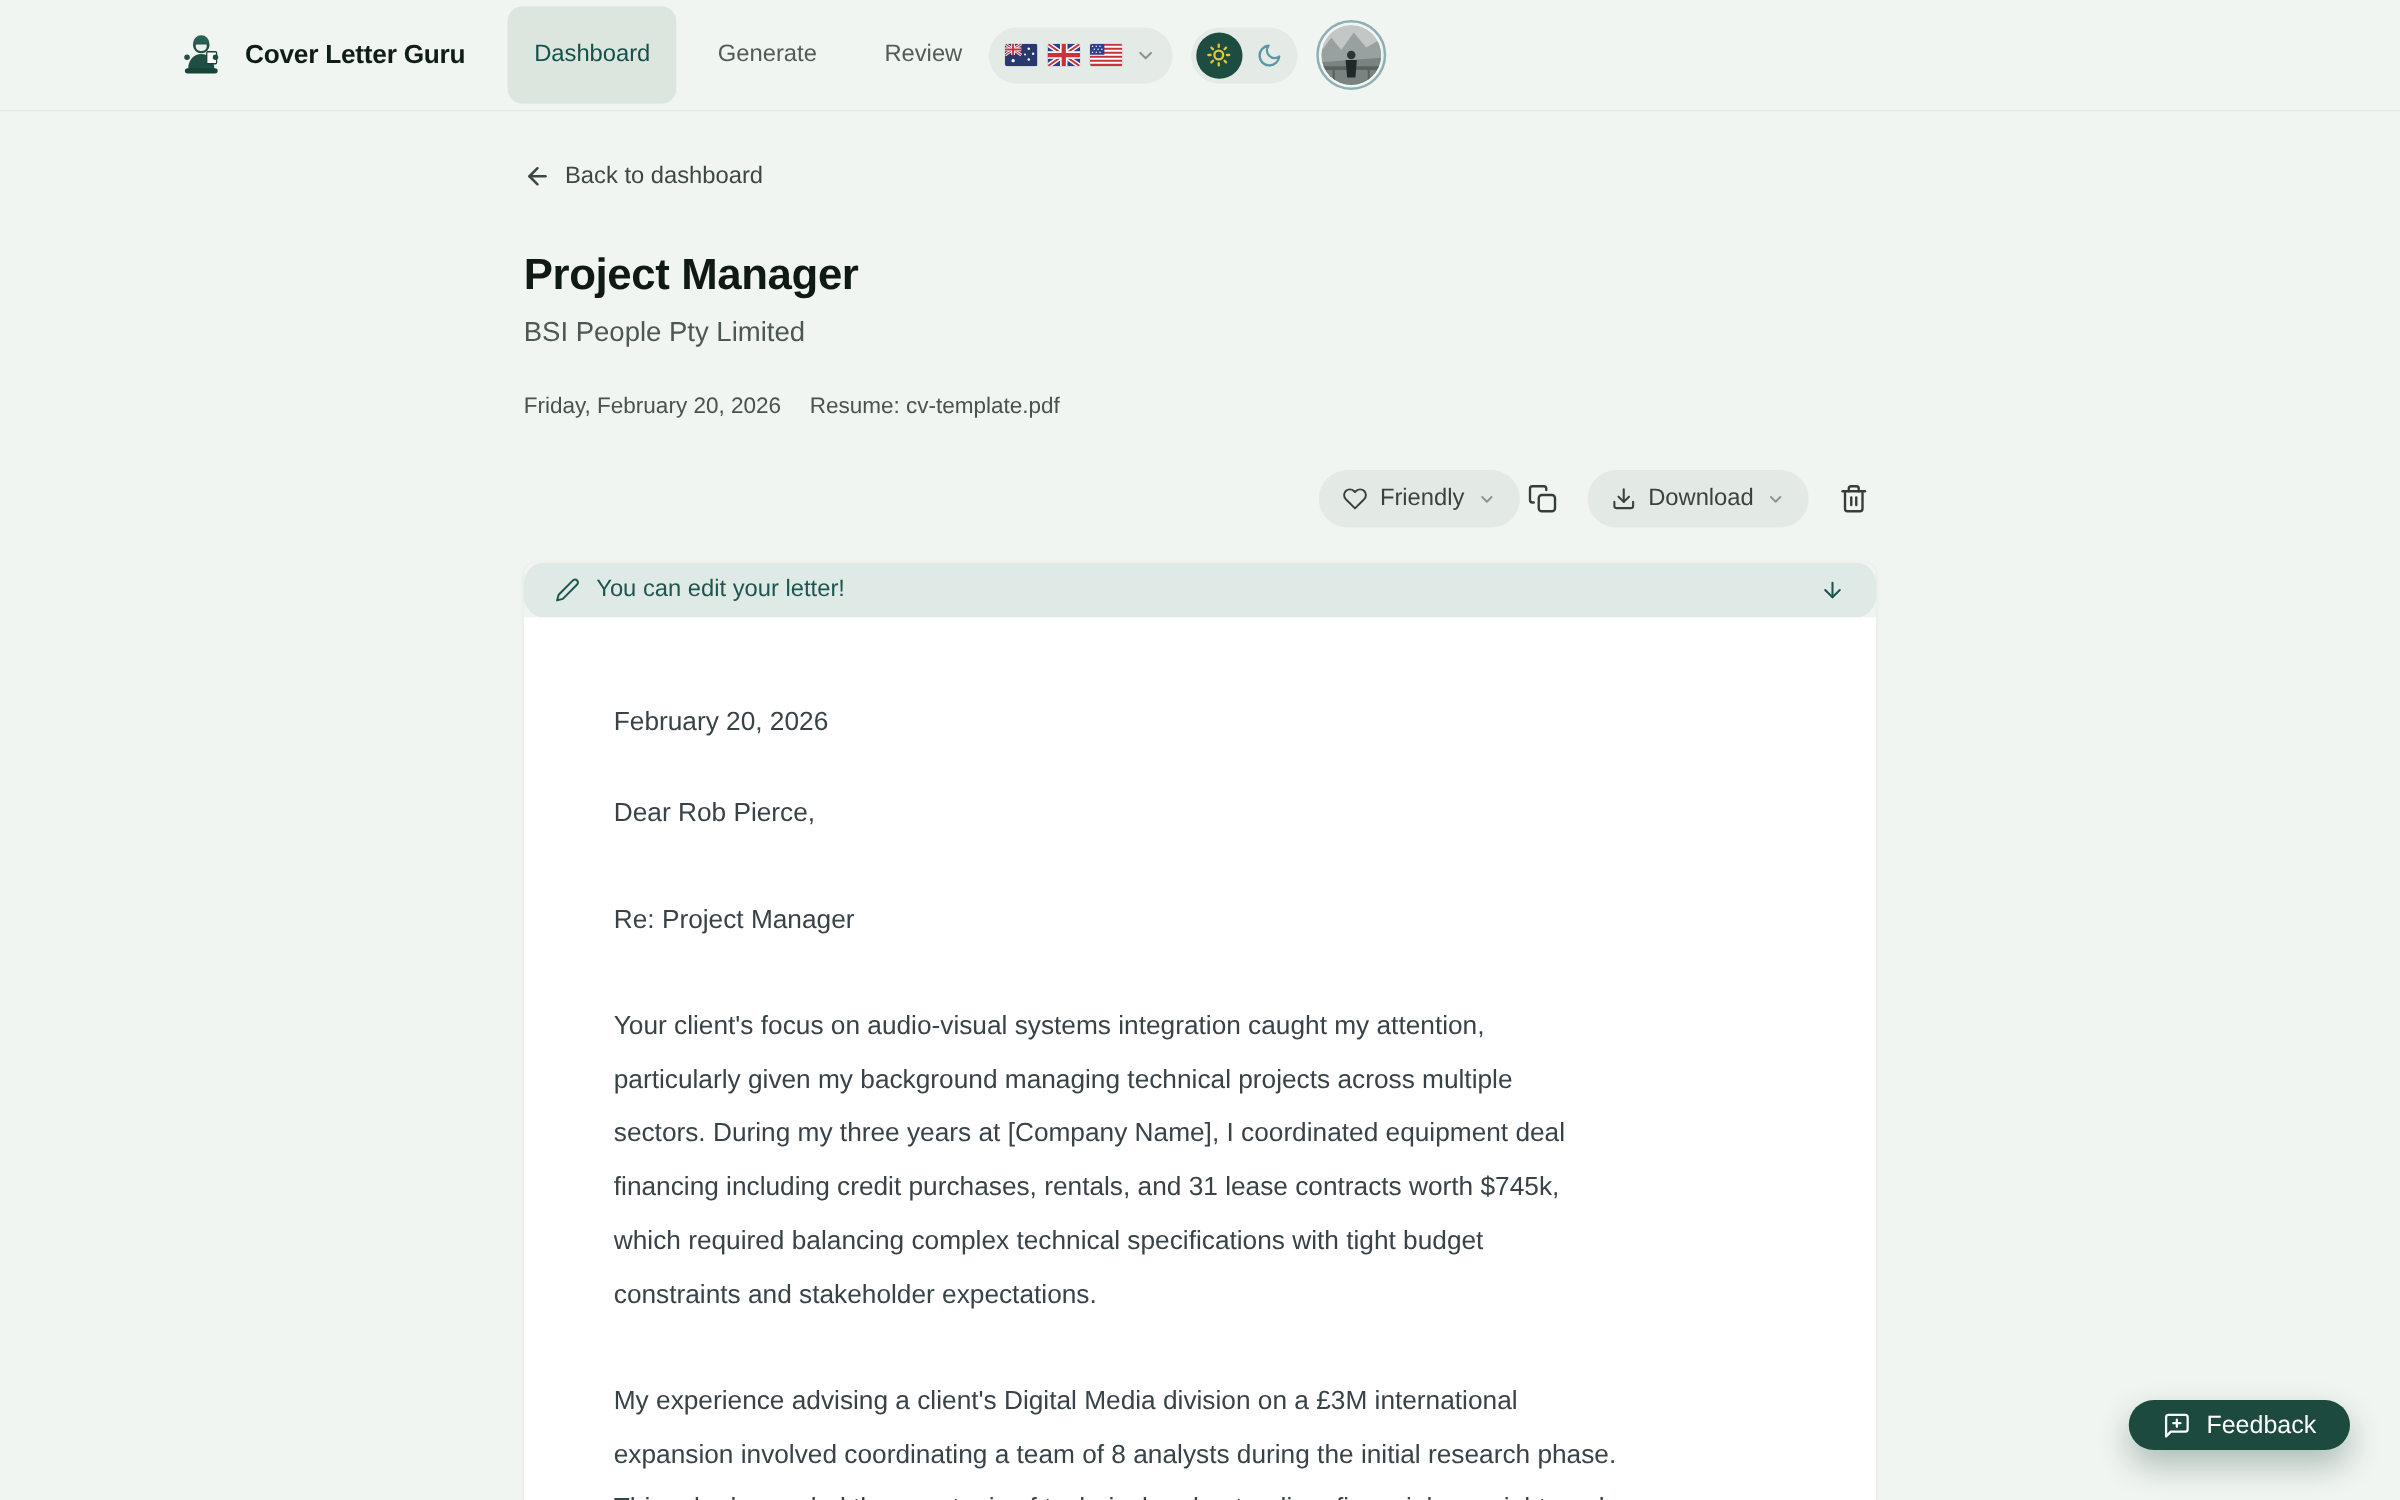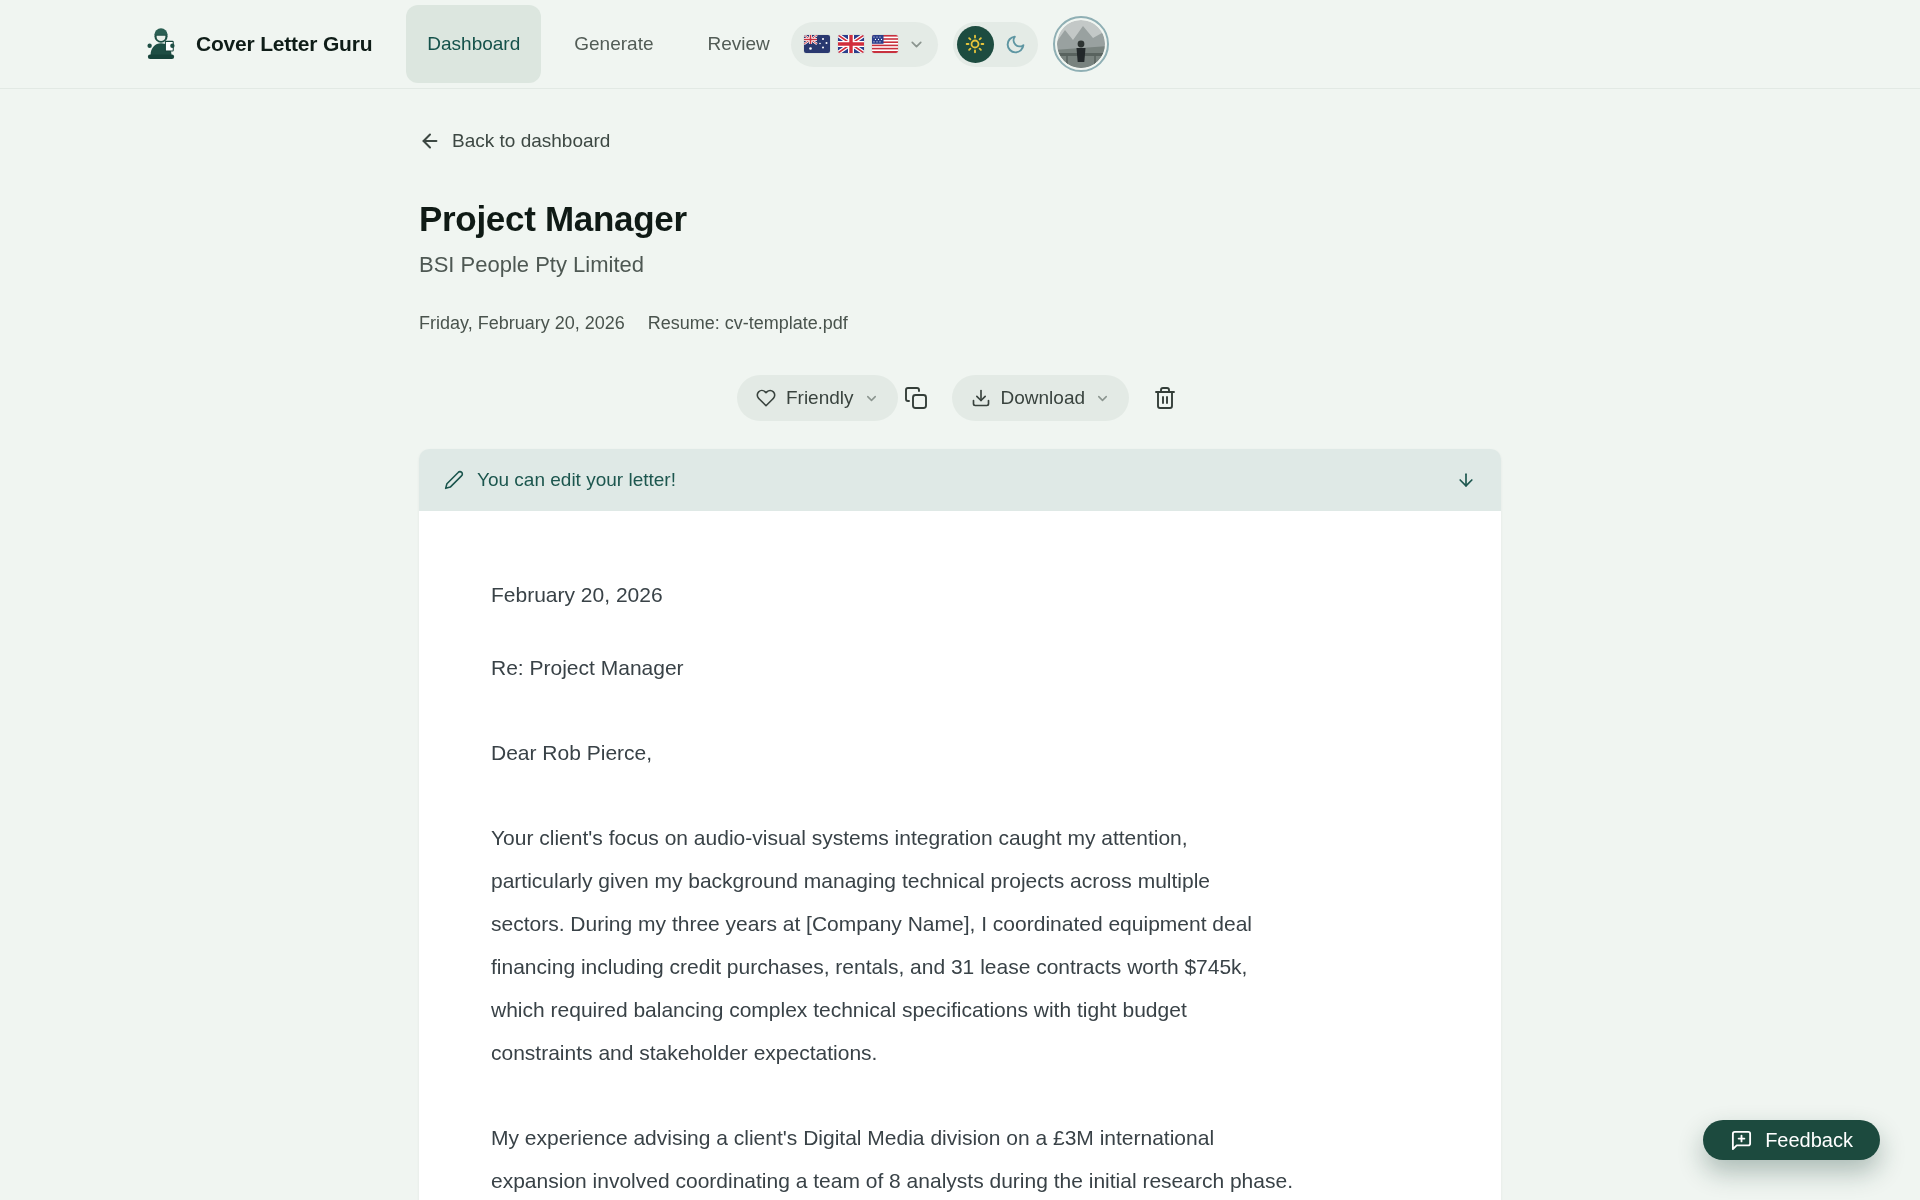--- a/index.html
+++ b/index.html
@@ -57,35 +57,35 @@
     display:inline-flex; align-items:center; gap:11px;
     font-size:19px; color:#3d4843; cursor:pointer;
   }
   .back-link svg { color:#3d4843; }
 
   .page-title { font-size:35px; font-weight:bold; color:#0f1a15; margin:43px 0 0; letter-spacing:-0.3px; }
   .company { font-size:22px; color:#4e5853; margin-top:13px; }
 
   .meta-row { display:flex; align-items:center; gap:23px; margin-top:35px; font-size:18px; color:#49534d; }
 
-  .actions-row { display:flex; align-items:center; justify-content:center; margin-top:41px; }
+  .actions-row { display:flex; align-items:center; justify-content:flex-end; margin-top:41px; }
   .pill-btn {
     display:inline-flex; align-items:center; gap:10px; height:46px; padding:0 19px;
     background:#e3eae5; border:none; border-radius:9999px; cursor:pointer;
     font-family:"Liberation Sans",sans-serif; font-size:19px; color:#39433e;
   }
   .pill-btn .chevron { color:#8b958f; }
   .right-actions { display:flex; align-items:center; gap:18px; }
   .icon-btn { background:none; border:none; padding:6px; cursor:pointer; color:#343e39; display:flex; }
 
   
   .letter-wrap { margin-top:28px; border-radius:10px 10px 0 0; overflow:hidden; box-shadow:0 1px 3px rgba(15,40,30,.06); }
   .edit-banner {
-    height:62px; background:#dfe9e6; display:flex; align-items:center; justify-content:space-between;
-    padding:0 25px; color:#1c564e; font-size:19px; cursor:pointer;
+    height:44px; background:#dfe9e6; display:flex; align-items:center; justify-content:space-between;
+    padding:0 25px; color:#1c564e; font-size:19px; cursor:pointer;border-radius:17px;
   }
   .edit-banner-left { display:flex; align-items:center; gap:13px; }
   .letter-card { background:#ffffff; padding:62px 72px 80px; }
   .letter-card p {
     font-size:21px; line-height:43px; margin:0 0 42px; color:#394247; white-space:pre-line;
   }
   .letter-date { color:#9fa8a4; margin-bottom:30px !important; }
 
   
   .feedback-btn {
@@ -303,22 +303,22 @@
       <span>
         <svg width="20" height="20" viewBox="0 0 24 24" fill="none" stroke="currentColor" stroke-width="2" stroke-linecap="round" stroke-linejoin="round">
             <path d="M12 5v14"></path>
             <path d="M19 12l-7 7-7-7"></path>
           </svg>
       </span>
     </div>
 
     <div class="letter-card">
       <p class="letter-date">February 20, 2026</p>
+      <p>Dear Rob Pierce,</p>
       <p>Re: Project Manager</p>
-      <p>Dear Rob Pierce,</p>
       <p>Your client's focus on audio-visual systems integration caught my attention,
 particularly given my background managing technical projects across multiple
 sectors. During my three years at [Company Name], I coordinated equipment deal
 financing including credit purchases, rentals, and 31 lease contracts worth $745k,
 which required balancing complex technical specifications with tight budget
 constraints and stakeholder expectations.</p>
       <p>My experience advising a client's Digital Media division on a £3M international
 expansion involved coordinating a team of 8 analysts during the initial research phase.
 This role demanded the exact mix of technical understanding, financial oversight, and</p>
     </div>

